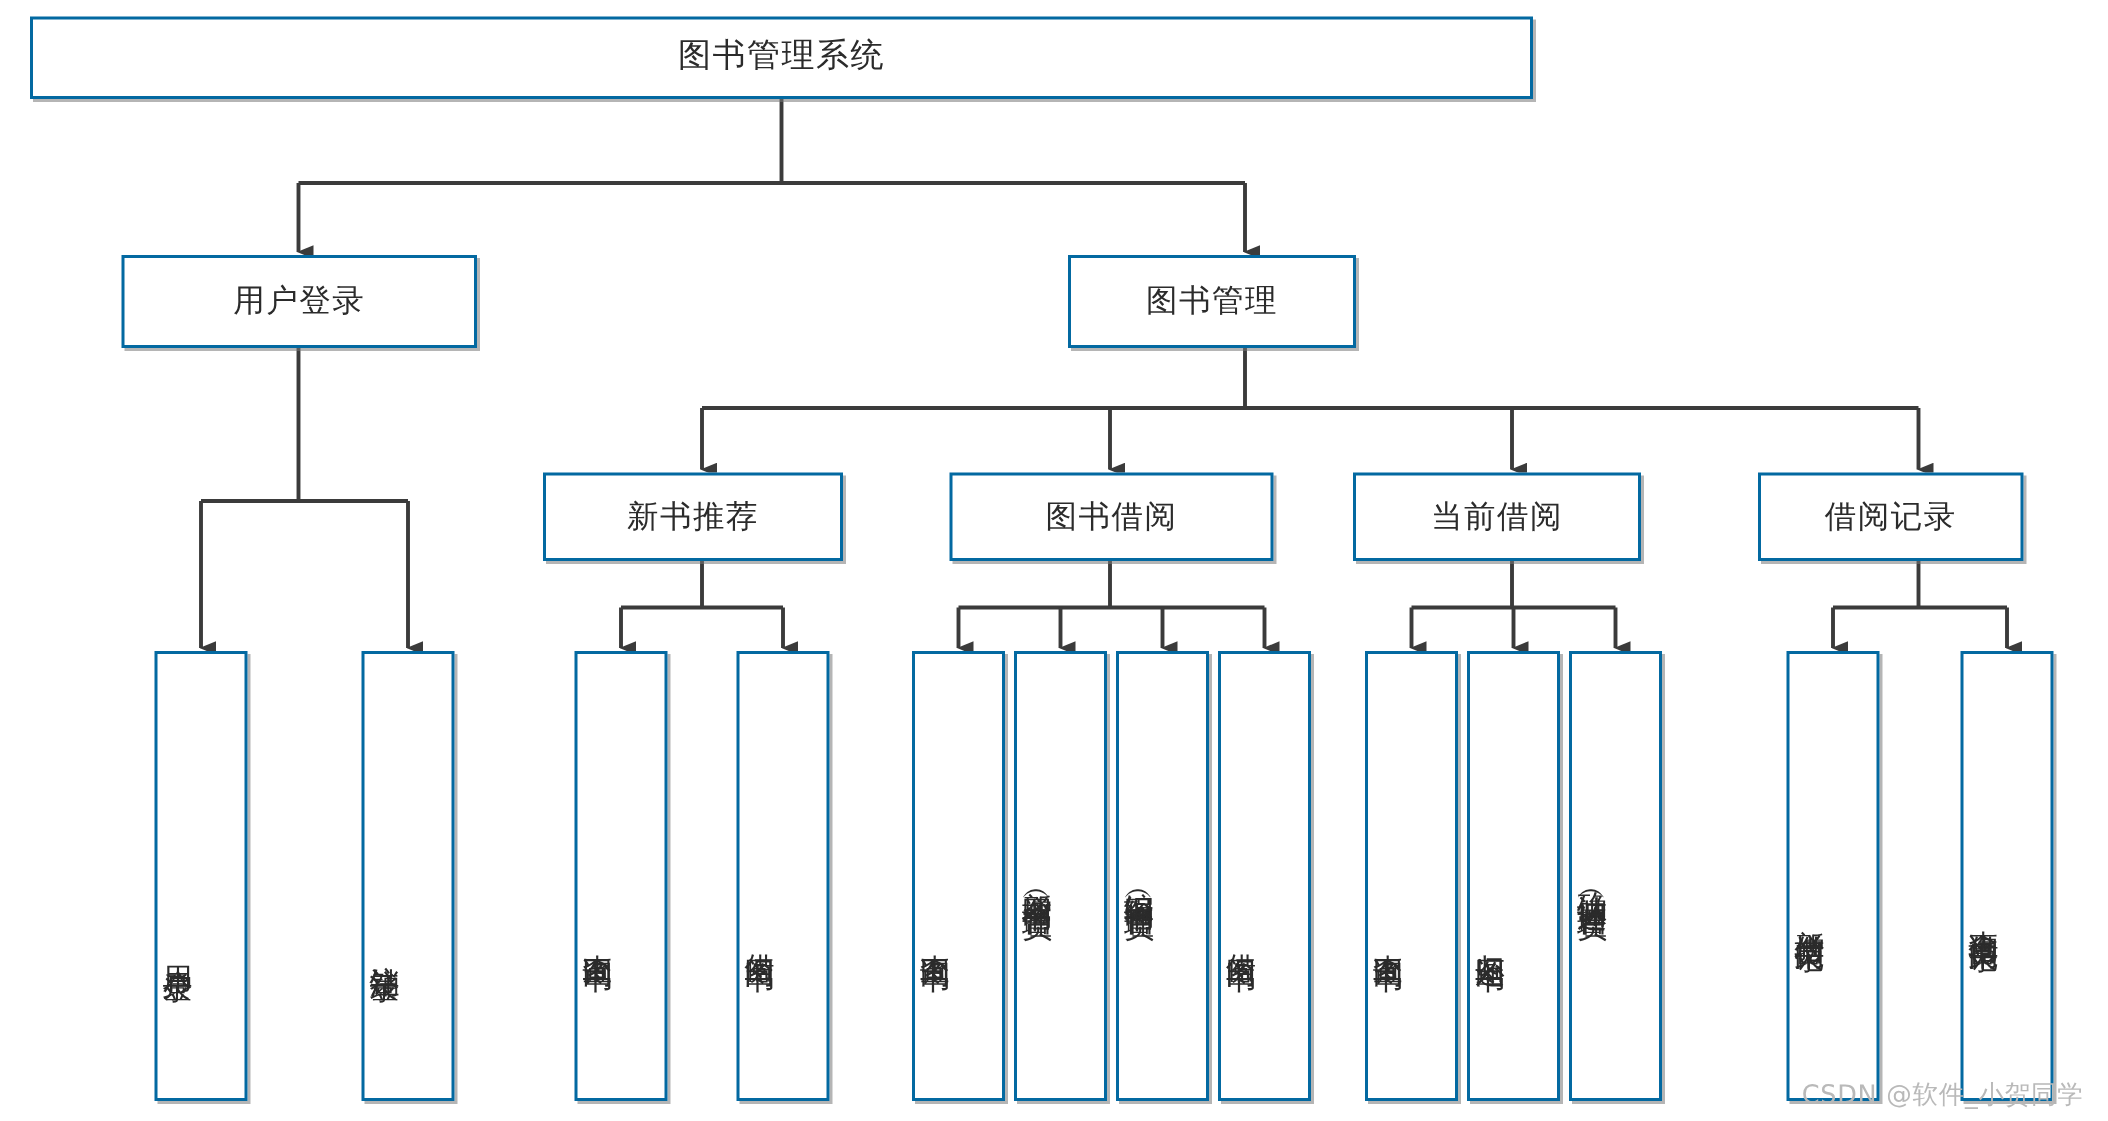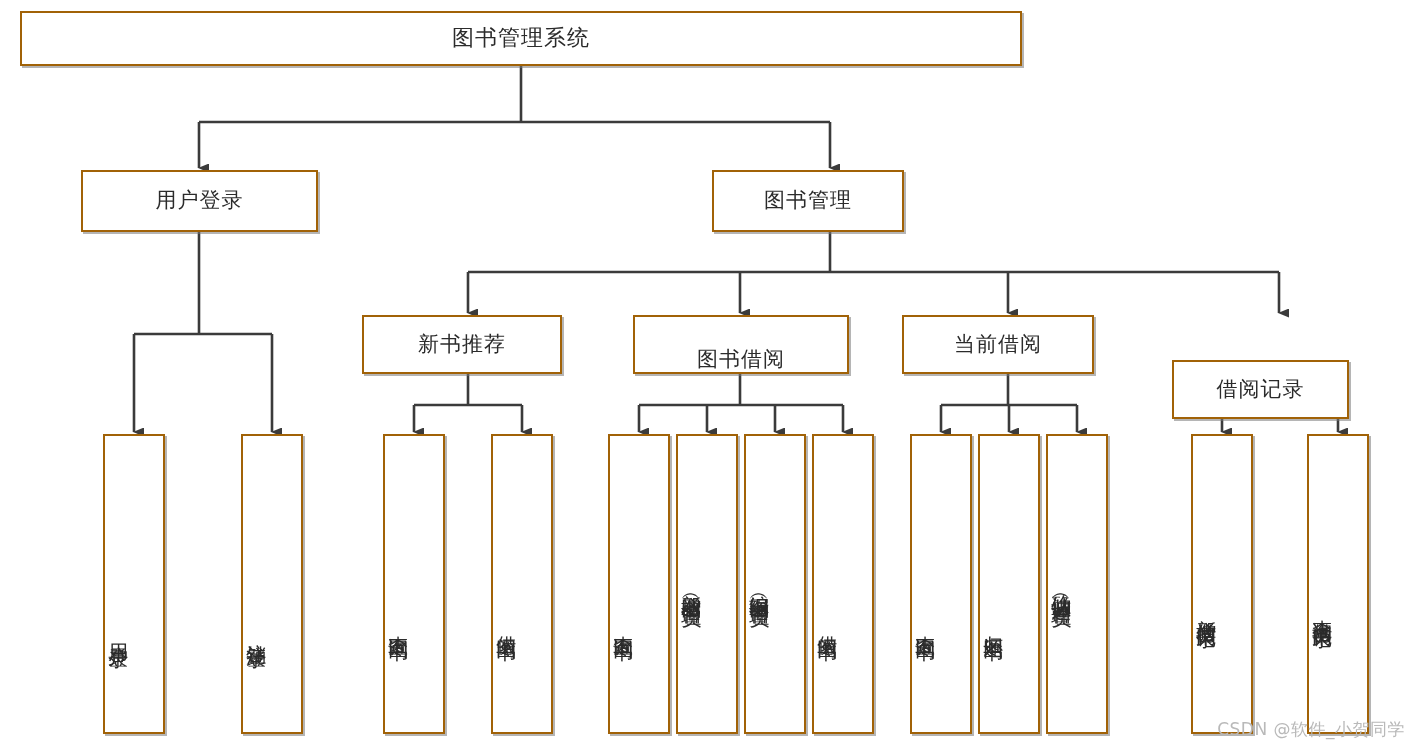--- a/index.html
+++ b/index.html
@@ -23,21 +23,21 @@
     left: 0;
     top: 0;
     width: 1405px;
     height: 747px;
     pointer-events: none;
   }
   .node {
     position: absolute;
     box-sizing: border-box;
     background: #ffffff;
-    border: 2px solid #a16207;
+    border: 2px solid #0369a1;
     box-shadow: 2px 2px 0 rgba(120,120,120,0.55);
     display: flex;
     align-items: center;
     justify-content: center;
     color: #2b2b2b;
   }
   .node-h {
     font-size: 21px;
     letter-spacing: 1px;
     line-height: 1.2;
@@ -55,21 +55,21 @@
     writing-mode: vertical-rl;
     text-orientation: upright;
     font-size: 20px;
     line-height: 1.34;
     letter-spacing: 2px;
     white-space: nowrap;
     text-align: left;
   }
   .watermark {
     position: absolute;
-    right: 0;
+    right: 16px;
     bottom: 6px;
     font-size: 17px;
     color: #b9b9b9;
     letter-spacing: 0.5px;
     white-space: nowrap;
   }
 </style>
 </head>
 <body>
 
@@ -132,27 +132,27 @@
   <div class="node" style="left:81px; top:170px; width:237px; height:62px;">
     <span class="node-h">用户登录</span>
   </div>
   <div class="node" style="left:712px; top:170px; width:192px; height:62px;">
     <span class="node-h">图书管理</span>
   </div>
 
   <div class="node" style="left:362px; top:315px; width:200px; height:59px;">
     <span class="node-h">新书推荐</span>
   </div>
-  <div class="node" style="left:633px; top:315px; width:216px; height:59px;align-items:flex-end;">
+  <div class="node" style="left:633px; top:315px; width:216px; height:59px;">
     <span class="node-h">图书借阅</span>
   </div>
   <div class="node" style="left:902px; top:315px; width:192px; height:59px;">
     <span class="node-h">当前借阅</span>
   </div>
-  <div class="node" style="left:1172px; top:315px; width:177px; height:59px;margin-top:45px;">
+  <div class="node" style="left:1172px; top:315px; width:177px; height:59px;">
     <span class="node-h">借阅记录</span>
   </div>
 
   <div class="node leaf" style="left:103px; top:434px; width:62px; height:300px; padding-top:96px;">
     <span class="node-v">用户登录</span>
   </div>
   <div class="node leaf" style="left:241px; top:434px; width:62px; height:300px; padding-top:96px;">
     <span class="node-v">注销登录</span>
   </div>
 

